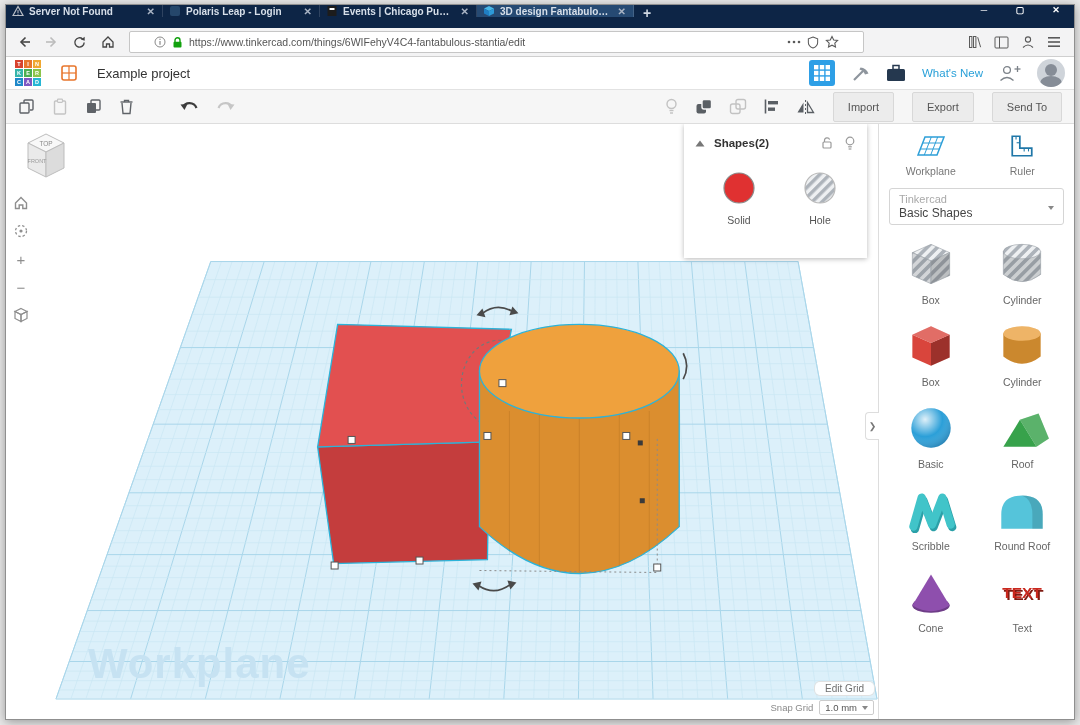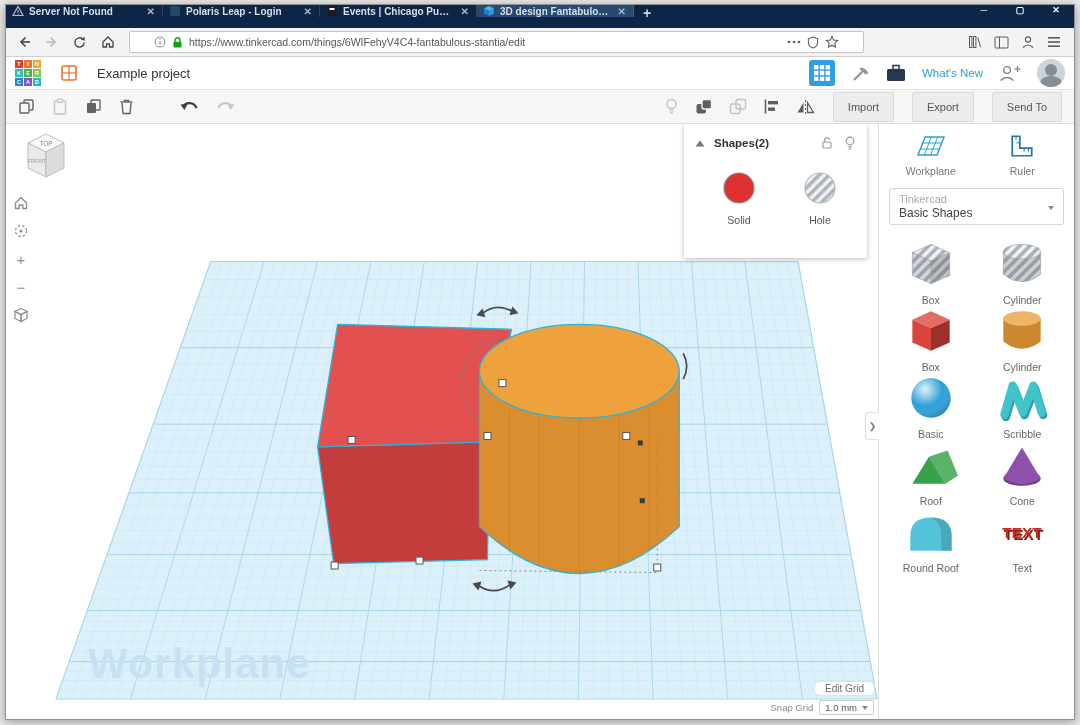--- a/index.html
+++ b/index.html
@@ -60,21 +60,21 @@
 
 .sidebar{width:196px;border-left:1px solid #ddd;background:#fff;position:relative;display:flex;flex-direction:column;}
 .collapse-tab{position:absolute;left:-14px;top:288px;width:14px;height:28px;background:#fff;border:1px solid #ddd;border-right:none;border-radius:4px 0 0 4px;display:flex;align-items:center;justify-content:center;color:#777;font-size:9px;}
 .side-top{display:flex;justify-content:space-around;padding:9px 6px 4px;}
 .side-tool{width:78px;text-align:center;}
 .side-tool span{display:block;font-size:10.5px;color:#777;margin-top:2px;}
 .shape-select{margin:7px 10px 4px;border:1px solid #d5d5d5;border-radius:3px;padding:4px 9px;position:relative;}
 .ss-brand{font-size:11px;color:#a9a9a9;display:block;}
 .ss-cat{font-size:12px;color:#444;display:block;margin-top:1px;}
 .shape-select .chev{position:absolute;right:9px;top:17px;}
-.shape-grid{flex:1;display:grid;grid-template-columns:1fr 1fr;align-content:start;padding:10px 6px;overflow:hidden;}
+.shape-grid{flex:1;display:grid;grid-template-columns:1fr 1fr;align-content:start;row-gap:15px;padding:10px 6px;overflow:hidden;}
 .shape-item{text-align:center;}
 .shape-item span{display:block;font-size:10.5px;color:#666;margin-top:3px;}
 </style>
 </head>
 <body>
 
 <div class="window">
 
   <div class="titlebar">
     <div class="tab">
@@ -605,50 +605,50 @@
         </div>
         <div class="shape-item">
           <svg width="58" height="48" viewBox="0 0 56 46">
               <circle cx="28" cy="24" r="19" fill="#2b9fd8"></circle>
               <circle cx="28" cy="24" r="19" fill="url(#sphereHL)"></circle>
             </svg>
           <span>Basic</span>
         </div>
         <div class="shape-item">
           <svg width="58" height="48" viewBox="0 0 56 46">
-              <path d="M11,40 L19,12 L29,38 L39,12 L47,38" fill="none" stroke="#2ba0a8" stroke-width="8" stroke-linejoin="round" stroke-linecap="round" transform="translate(1.5,2.5)"></path>
-              <path d="M11,40 L19,12 L29,38 L39,12 L47,38" fill="none" stroke-width="8" stroke-linejoin="round" stroke-linecap="round" stroke="#41c4c9"></path>
-            </svg>
-          <span>Scribble</span>
-        </div>
-        <div class="shape-item">
-          <svg width="58" height="48" viewBox="0 0 56 46">
               <polygon points="26,16 44,10 54,34 42,42" fill="#37a24b"></polygon>
               <polygon points="26,16 44,10 54,34 42,42" fill="rgba(255,255,255,0.18)"></polygon>
               <polygon points="10,42 26,16 42,42" fill="#37a24b"></polygon>
             </svg>
           <span>Roof</span>
         </div>
         <div class="shape-item">
           <svg width="58" height="48" viewBox="0 0 56 46">
+              <path d="M11,40 L19,12 L29,38 L39,12 L47,38" fill="none" stroke="#2ba0a8" stroke-width="8" stroke-linejoin="round" stroke-linecap="round" transform="translate(1.5,2.5)"></path>
+              <path d="M11,40 L19,12 L29,38 L39,12 L47,38" fill="none" stroke-width="8" stroke-linejoin="round" stroke-linecap="round" stroke="#41c4c9"></path>
+            </svg>
+          <span>Scribble</span>
+        </div>
+        <div class="shape-item">
+          <svg width="58" height="48" viewBox="0 0 56 46">
+              <path d="M8,42 L8,28 Q8,10 28,10 Q48,10 48,28 L48,42 Z" fill="#55c4da"></path>
+              <path d="M28,10 Q48,10 48,28 L48,42 L38,42 L38,28 Q38,14 28,10 Z" fill="rgba(0,0,0,0.14)"></path>
+            </svg>
+          <span>Round Roof</span>
+        </div>
+        <div class="shape-item">
+          <svg width="58" height="48" viewBox="0 0 56 46">
               <ellipse cx="28" cy="37" rx="18" ry="7" fill="#8e4fad"></ellipse>
               <ellipse cx="28" cy="37" rx="18" ry="7" fill="rgba(0,0,0,0.22)"></ellipse>
               <path d="M28,7 L46,37 Q28,48 10,37 Z" fill="#8e4fad"></path>
             </svg>
           <span>Cone</span>
         </div>
         <div class="shape-item">
           <svg width="58" height="48" viewBox="0 0 56 46">
-              <path d="M8,42 L8,28 Q8,10 28,10 Q48,10 48,28 L48,42 Z" fill="#55c4da"></path>
-              <path d="M28,10 Q48,10 48,28 L48,42 L38,42 L38,28 Q38,14 28,10 Z" fill="rgba(0,0,0,0.14)"></path>
-            </svg>
-          <span>Round Roof</span>
-        </div>
-        <div class="shape-item">
-          <svg width="58" height="48" viewBox="0 0 56 46">
               <text x="29.5" y="31.5" text-anchor="middle" font-size="15" font-weight="bold" fill="#7e1a12">TEXT</text>
               <text x="28" y="30" text-anchor="middle" font-size="15" font-weight="bold" fill="#c9281e">TEXT</text>
             </svg>
           <span>Text</span>
         </div>
       </div>
     </div>
   </div>
 </div>
 

